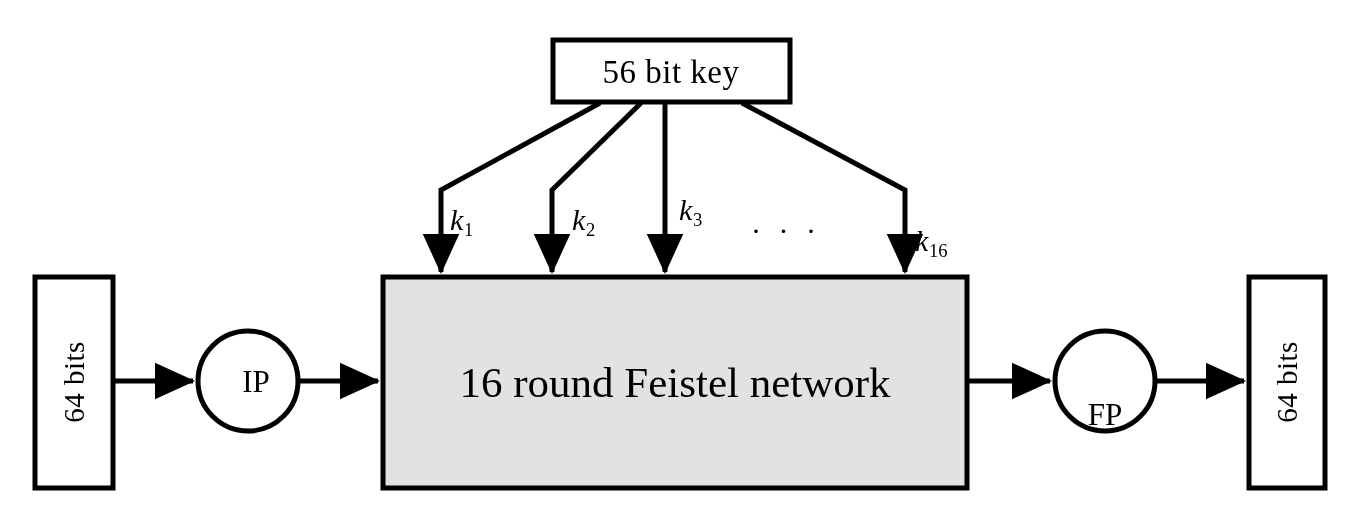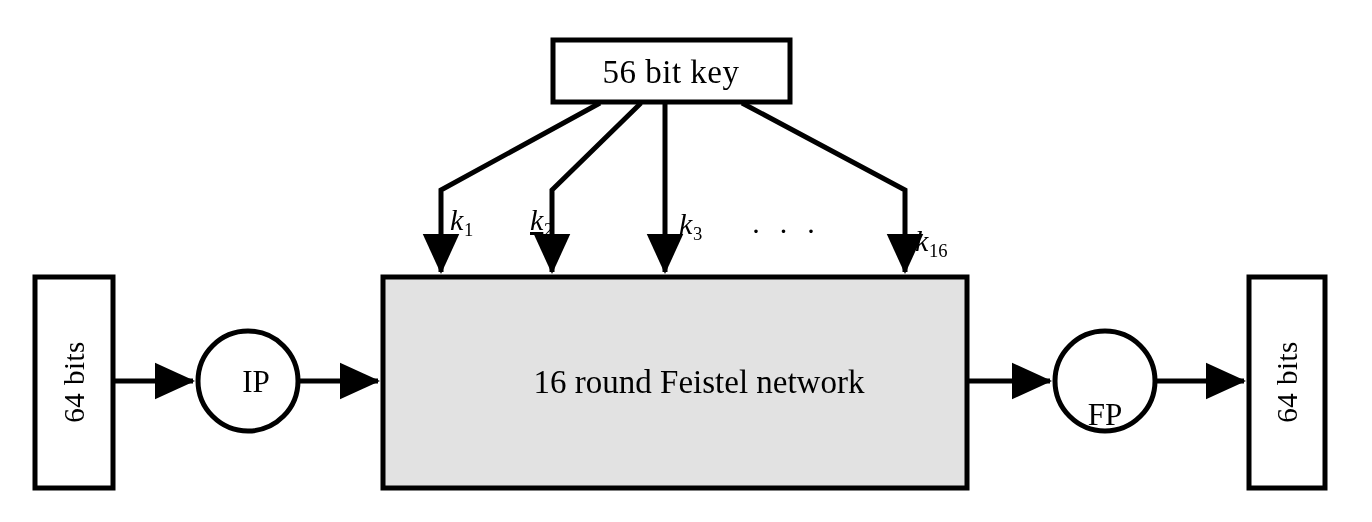--- a/index.html
+++ b/index.html
@@ -34,21 +34,21 @@
     line-height: 1;
     user-select: none;
   }
   .lbl-center {
     transform: translate(-50%, -50%);
   }
   .rot {
     transform: translate(-50%, -50%) rotate(-90deg);
   }
   .key-label { font-size: 33px; letter-spacing: 0.5px; }
-  .feistel-label { font-size: 33px; margin-left: 24px; }
+  .feistel-label { font-size: 43px; }
   .perm-label { font-size: 31px; }
   .bits-label { font-size: 29px; letter-spacing: 0.5px; }
   .k-label { font-size: 30px; font-style: italic; }
   .k-label sub {
     font-size: 0.62em;
     font-style: normal;
     vertical-align: baseline;
     position: relative;
     top: 0.33em;
     left: 0.04em;
@@ -105,25 +105,25 @@
   <div class="lbl lbl-center perm-label" style="left:1105px; top:381px;margin-top:33px;">FP</div>
 
   <div class="lbl rot bits-label" style="left:74px; top:382px;">64 bits</div>
 
   <div class="lbl rot bits-label" style="left:1287px; top:382px;">64 bits</div>
 
   <div class="lbl k-label" style="left:450px; top:205px;text-align:right;">
     <span>k</span><sub>1</sub>
   </div>
 
-  <div class="lbl k-label" style="left:530px; top:205px;text-decoration:underline;">
+  <div class="lbl k-label" style="left:572px; top:205px;">
     <span>k</span><sub>2</sub>
   </div>
 
-  <div class="lbl k-label" style="left:679px; top:209px;">
+  <div class="lbl k-label" style="left:679px; top:195px;">
     <span>k</span><sub>3</sub>
   </div>
 
   <div class="lbl k-label" style="left:915px; top:205px;margin-top:21px;">
     <span>k</span><sub>16</sub>
   </div>
 
   <div class="lbl lbl-center dots-label" style="left:786px; top:231px;">· · ·</div>
 
 </div>

